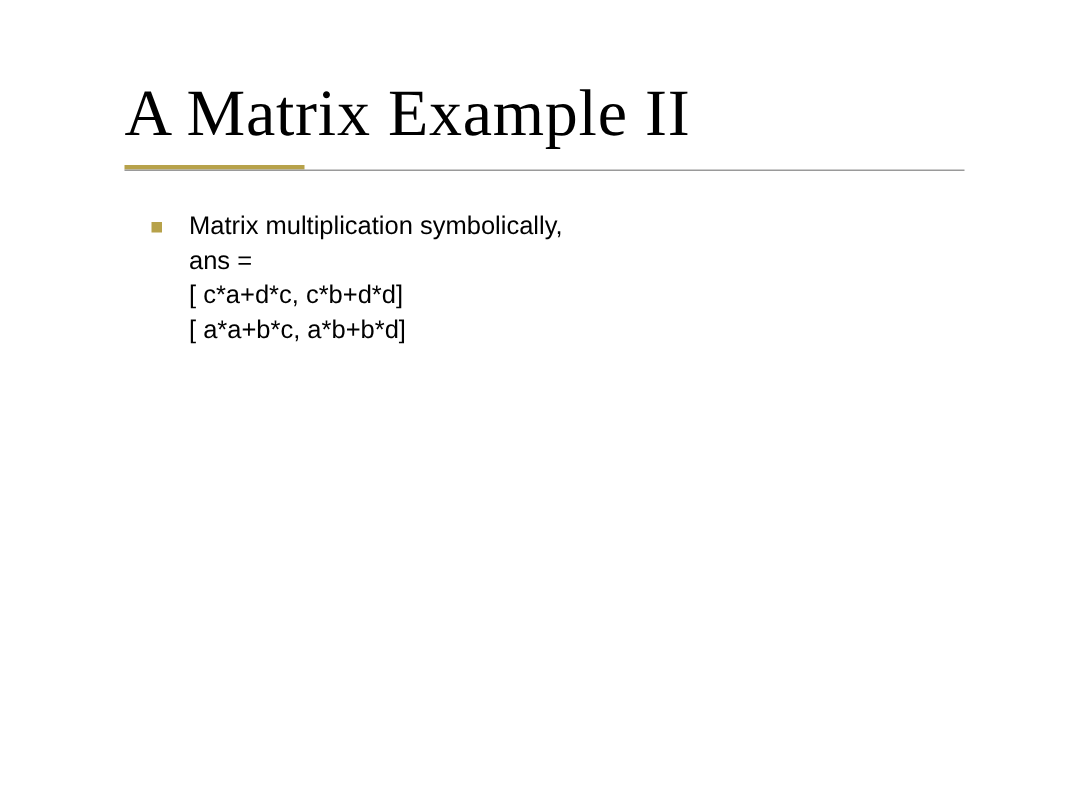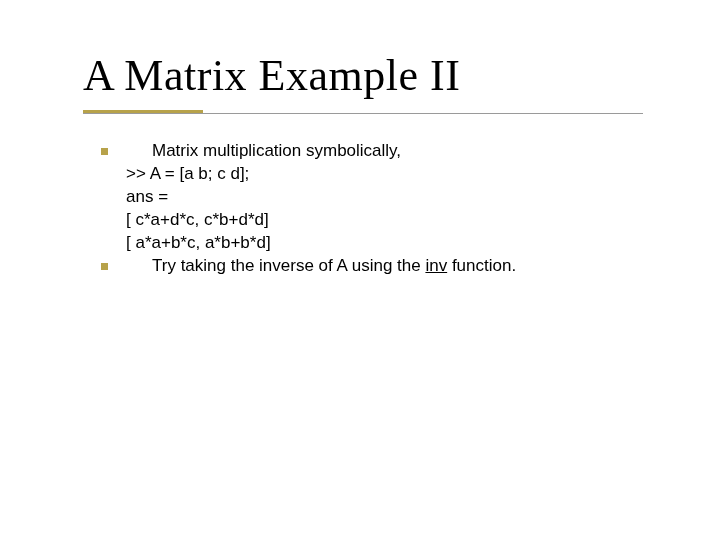--- a/index.html
+++ b/index.html
@@ -47,21 +47,20 @@
     position: absolute;
     left: 83px;
     top: 140px;
     width: 575px;
     font-size: 17px;
     line-height: 1.35;
   }
   .bullet-row {
     display: flex;
     align-items: flex-start;
-    gap: 26px;
   }
   .sq {
     flex: 0 0 auto;
     width: 7px;
     height: 7px;
     background: #b7a24a;
     margin-top: 8px;
     margin-left: 18px;
     margin-right: 18px;
   }
@@ -83,27 +82,20 @@
   <div class="title">A Matrix Example II</div>
   <div class="accent-bar"></div>
   <div class="divider"></div>
 
   <div class="body">
 
     <div class="bullet-row">
       <div class="sq"></div>
       <div class="btxt">Matrix multiplication symbolically,</div>
     </div>
-    <div class="indent-line">&gt;&gt; A = [a b; c d];</div>
     <div class="indent-line">ans =</div>
     <div class="indent-line">[ c*a+d*c,  c*b+d*d]</div>
     <div class="indent-line">[ a*a+b*c,  a*b+b*d]</div>
 
 
-    <div class="bullet-row">
-      <div class="sq"></div>
-      <div class="btxt">
-        <span>Try taking the inverse of A using the </span><span class="uline">inv</span><span> function.</span>
-      </div>
-    </div>
 
   </div>
 </div>
 
 </body></html>

